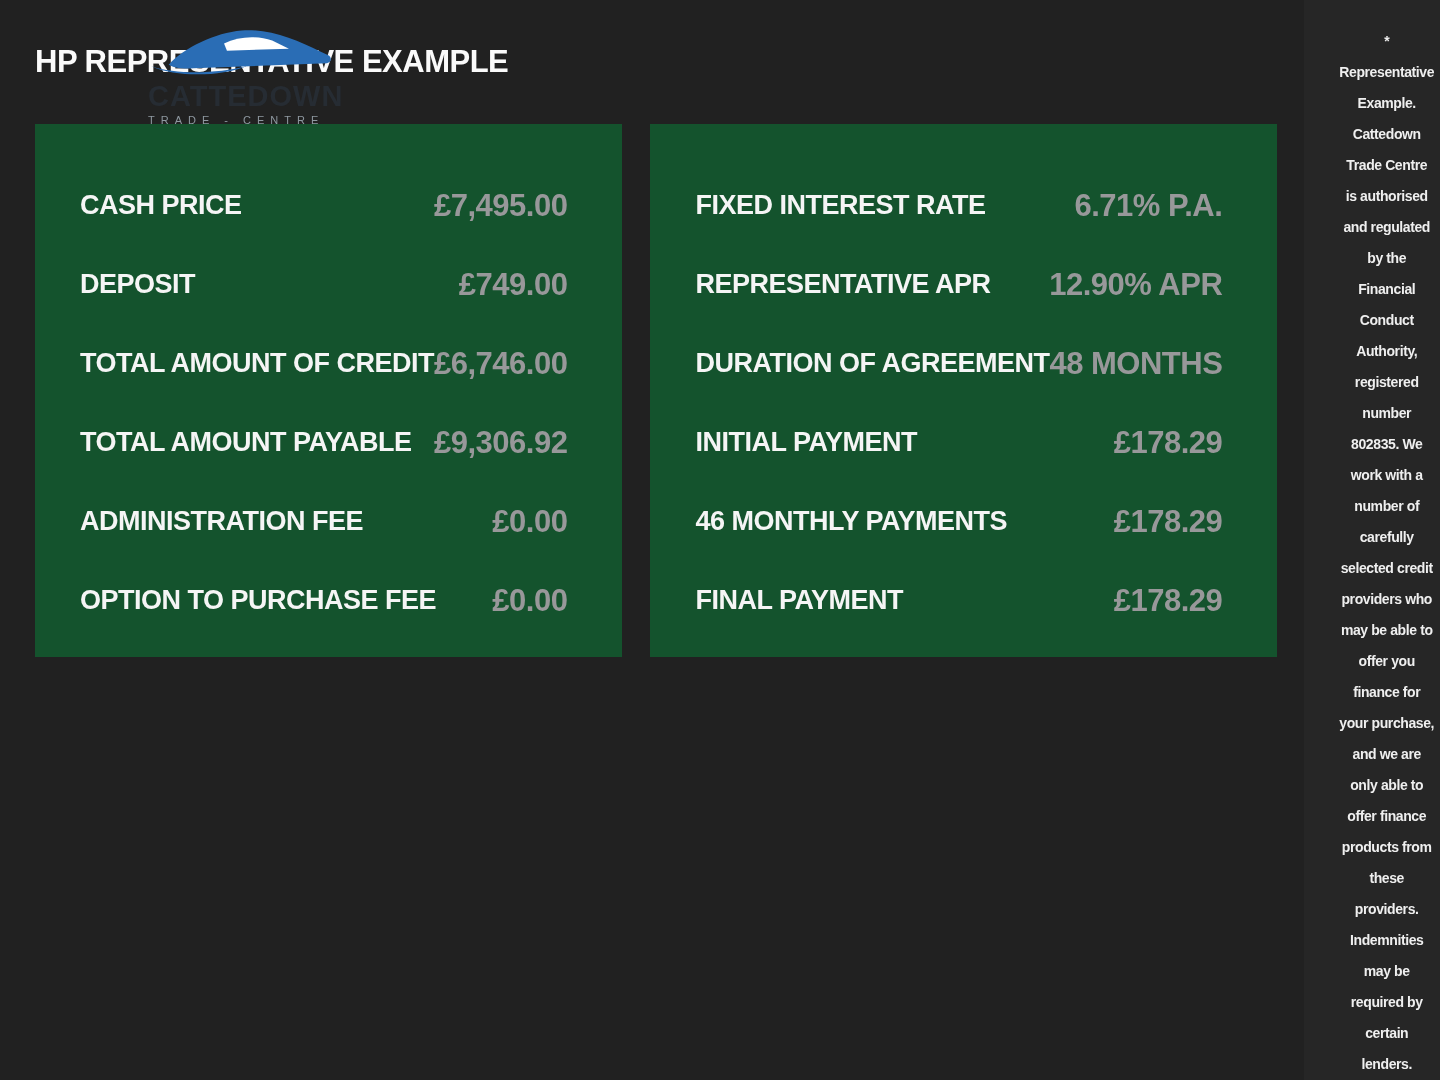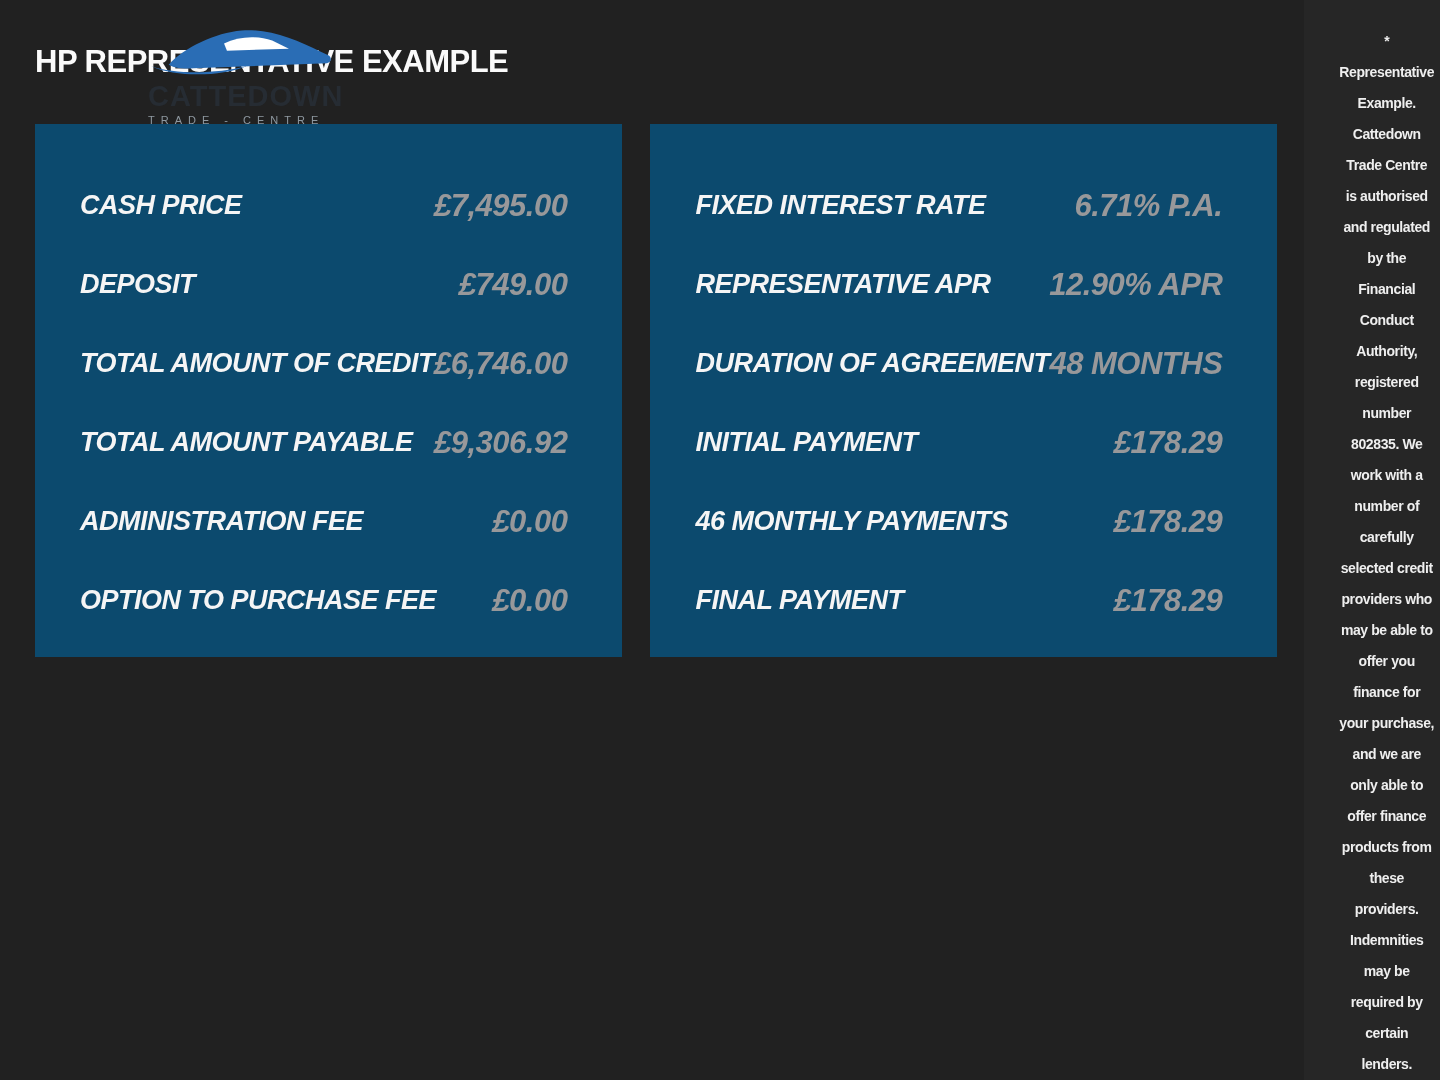--- a/index.html
+++ b/index.html
@@ -39,21 +39,21 @@
   
   .main { height:685px; background:#212121; flex:0 0 auto; }
   .page-title {
     margin:44px 0 0 35px; font-size:31px; font-weight:700; color:#fafafa;
     letter-spacing:-0.5px;
   }
   .panels {
     display:flex; gap:28px; margin:44px 27px 0 35px; height:533px;
   }
   .panel {
-    flex:1 1 0; background:#0c4a6e; padding:42px 55px 0 45px;font-style:italic;
+    flex:1 1 0; background:#14532d; padding:42px 55px 0 45px;
   }
   .row {
     height:79px; display:flex; justify-content:space-between; align-items:center;
   }
   .row .label {
     font-size:27px; font-weight:700; color:#f5f5f5; letter-spacing:-0.5px;
     white-space:nowrap;
   }
   .row .value {
     font-size:31px; font-weight:700; color:#98989a; letter-spacing:-0.5px;

